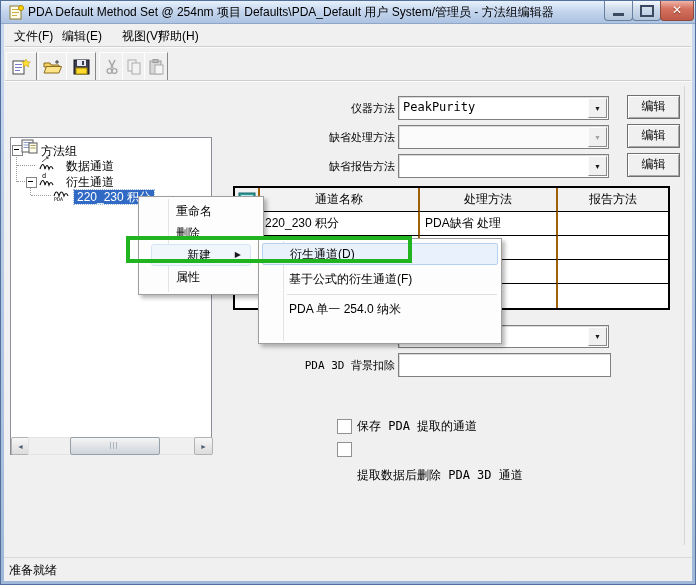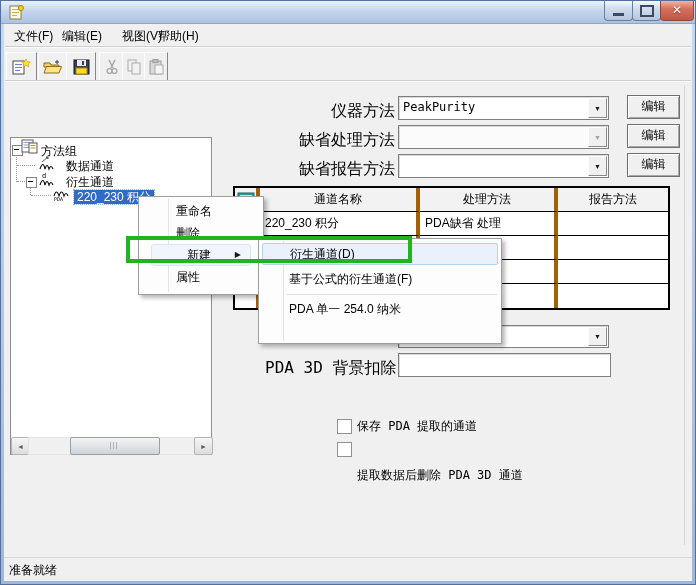--- a/index.html
+++ b/index.html
@@ -41,38 +41,38 @@
   .iconlbl{position:absolute;font-size:5px;color:#000;font-family:"DejaVu Sans Mono",monospace;}
   
   .sb-btn{position:absolute;width:17px;height:16px;background:linear-gradient(#f6f6f6,#dcdcdc);
           border:1px solid #b3b3b3;border-radius:2px;color:#4d5e70;font-size:7px;
           display:flex;align-items:center;justify-content:center;}
   .sb-track{position:absolute;background:#f0f0f0;border:1px solid #e3e3e3;}
   .sb-thumb{position:absolute;background:linear-gradient(#f4f4f4,#cfd4da);border:1px solid #96a0ab;border-radius:2px;}
   .sb-thumb:after{content:"";position:absolute;left:50%;top:4px;width:9px;height:7px;margin-left:-5px;
           background:repeating-linear-gradient(90deg,#aab4bf 0 1px,transparent 1px 3px);}
   
-  .flabel{position:absolute;font-size:16px;text-align:right;color:#000;white-space:nowrap;}
+  .flabel{position:absolute;font-size:11px;text-align:right;color:#000;white-space:nowrap;}
   .combo{position:absolute;height:22px;background:#fff;border:1px solid #7f7f7f;
          box-shadow:inset 1px 1px 0 #dadada;}
   .combo .val{position:absolute;left:4px;top:3px;font-size:12px;
               font-family:"DejaVu Sans Mono","Liberation Mono",monospace;white-space:nowrap;}
   .drop{position:absolute;right:1px;top:1px;width:17px;height:18px;background:#f0f0f0;
         border:1px solid;border-color:#fdfdfd #8a8a8a #8a8a8a #fdfdfd;
         font-size:7px;display:flex;align-items:center;justify-content:center;color:#1a1a1a;}
   .drop.dis{color:#a3a3a3;}
   .btn{position:absolute;background:#f0f0f0;font-size:12px;text-align:center;color:#000;
        border:1px solid #6f6f6f;box-shadow:inset 1px 1px 0 #ffffff,inset -1px -1px 0 #a8a8a8;}
   .cb{position:absolute;width:13px;height:13px;background:#fff;border:1px solid #919191;}
   .cblabel{position:absolute;font-size:12px;font-family:"DejaVu Sans Mono","Liberation Mono",monospace;white-space:nowrap;}
   .monolbl{font-family:"DejaVu Sans Mono","Liberation Mono",monospace;}
   
   .tbl{left:233px;top:186px;width:437px;height:124px;border:2px solid #000;background:#fff;
        display:grid;grid-template-columns:25px 160px 138px 1fr;grid-template-rows:repeat(5,24px);z-index:5;}
-  .tc{border-right:4px solid #a16207;border-bottom:1px solid #000;font-size:12px;line-height:23px;
+  .tc{border-right:2px solid #a16207;border-bottom:1px solid #000;font-size:12px;line-height:23px;
       padding-left:5px;overflow:hidden;white-space:nowrap;}
   .tc.hdr{background:#f2f2f2;text-align:center;padding:0;}
   .tc.cr{border-right:none;}
   .tc.cb2{border-bottom:none;}
   
   .popup{position:absolute;background:#fdfdfd;border:1px solid #9e9e9e;
          box-shadow:3px 3px 4px rgba(0,0,0,.28);font-size:12px;color:#000;}
   .popup .gutterline{position:absolute;top:2px;bottom:2px;width:1px;background:#e4e4e4;}
   .mi{position:relative;height:22px;line-height:22px;white-space:nowrap;}
   .mi .arrow{position:absolute;right:9px;top:0;font-size:8px;color:#1a1a1a;}
@@ -92,20 +92,21 @@
   <div class="abs titlebar">
     <span class="app-icon">
       <svg width="15" height="15">
           <rect x="1" y="1" width="11" height="13" fill="#fffbe8" stroke="#8a7a30"></rect>
           <rect x="3" y="4" width="7" height="1" fill="#c8b24a"></rect>
           <rect x="3" y="7" width="7" height="1" fill="#c8b24a"></rect>
           <rect x="3" y="10" width="5" height="1" fill="#c8b24a"></rect>
           <circle cx="12" cy="3" r="2.5" fill="#ffd400" stroke="#b08c00"></circle>
         </svg>
     </span>
+    <span class="title-text">PDA Default Method Set @ 254nm 项目 Defaults\PDA_Default 用户 System/管理员 - 方法组编辑器</span>
     <span class="winbtn" style="left:603px;width:27px;">
         <span class="gl-min"></span>
       </span>
     <span class="winbtn" style="left:631px;width:27px;">
         <span class="gl-max"></span>
       </span>
     <span class="winbtn close" style="left:659px;width:32px;">
         <span class="gl-close">✕</span>
       </span>
   </div>

